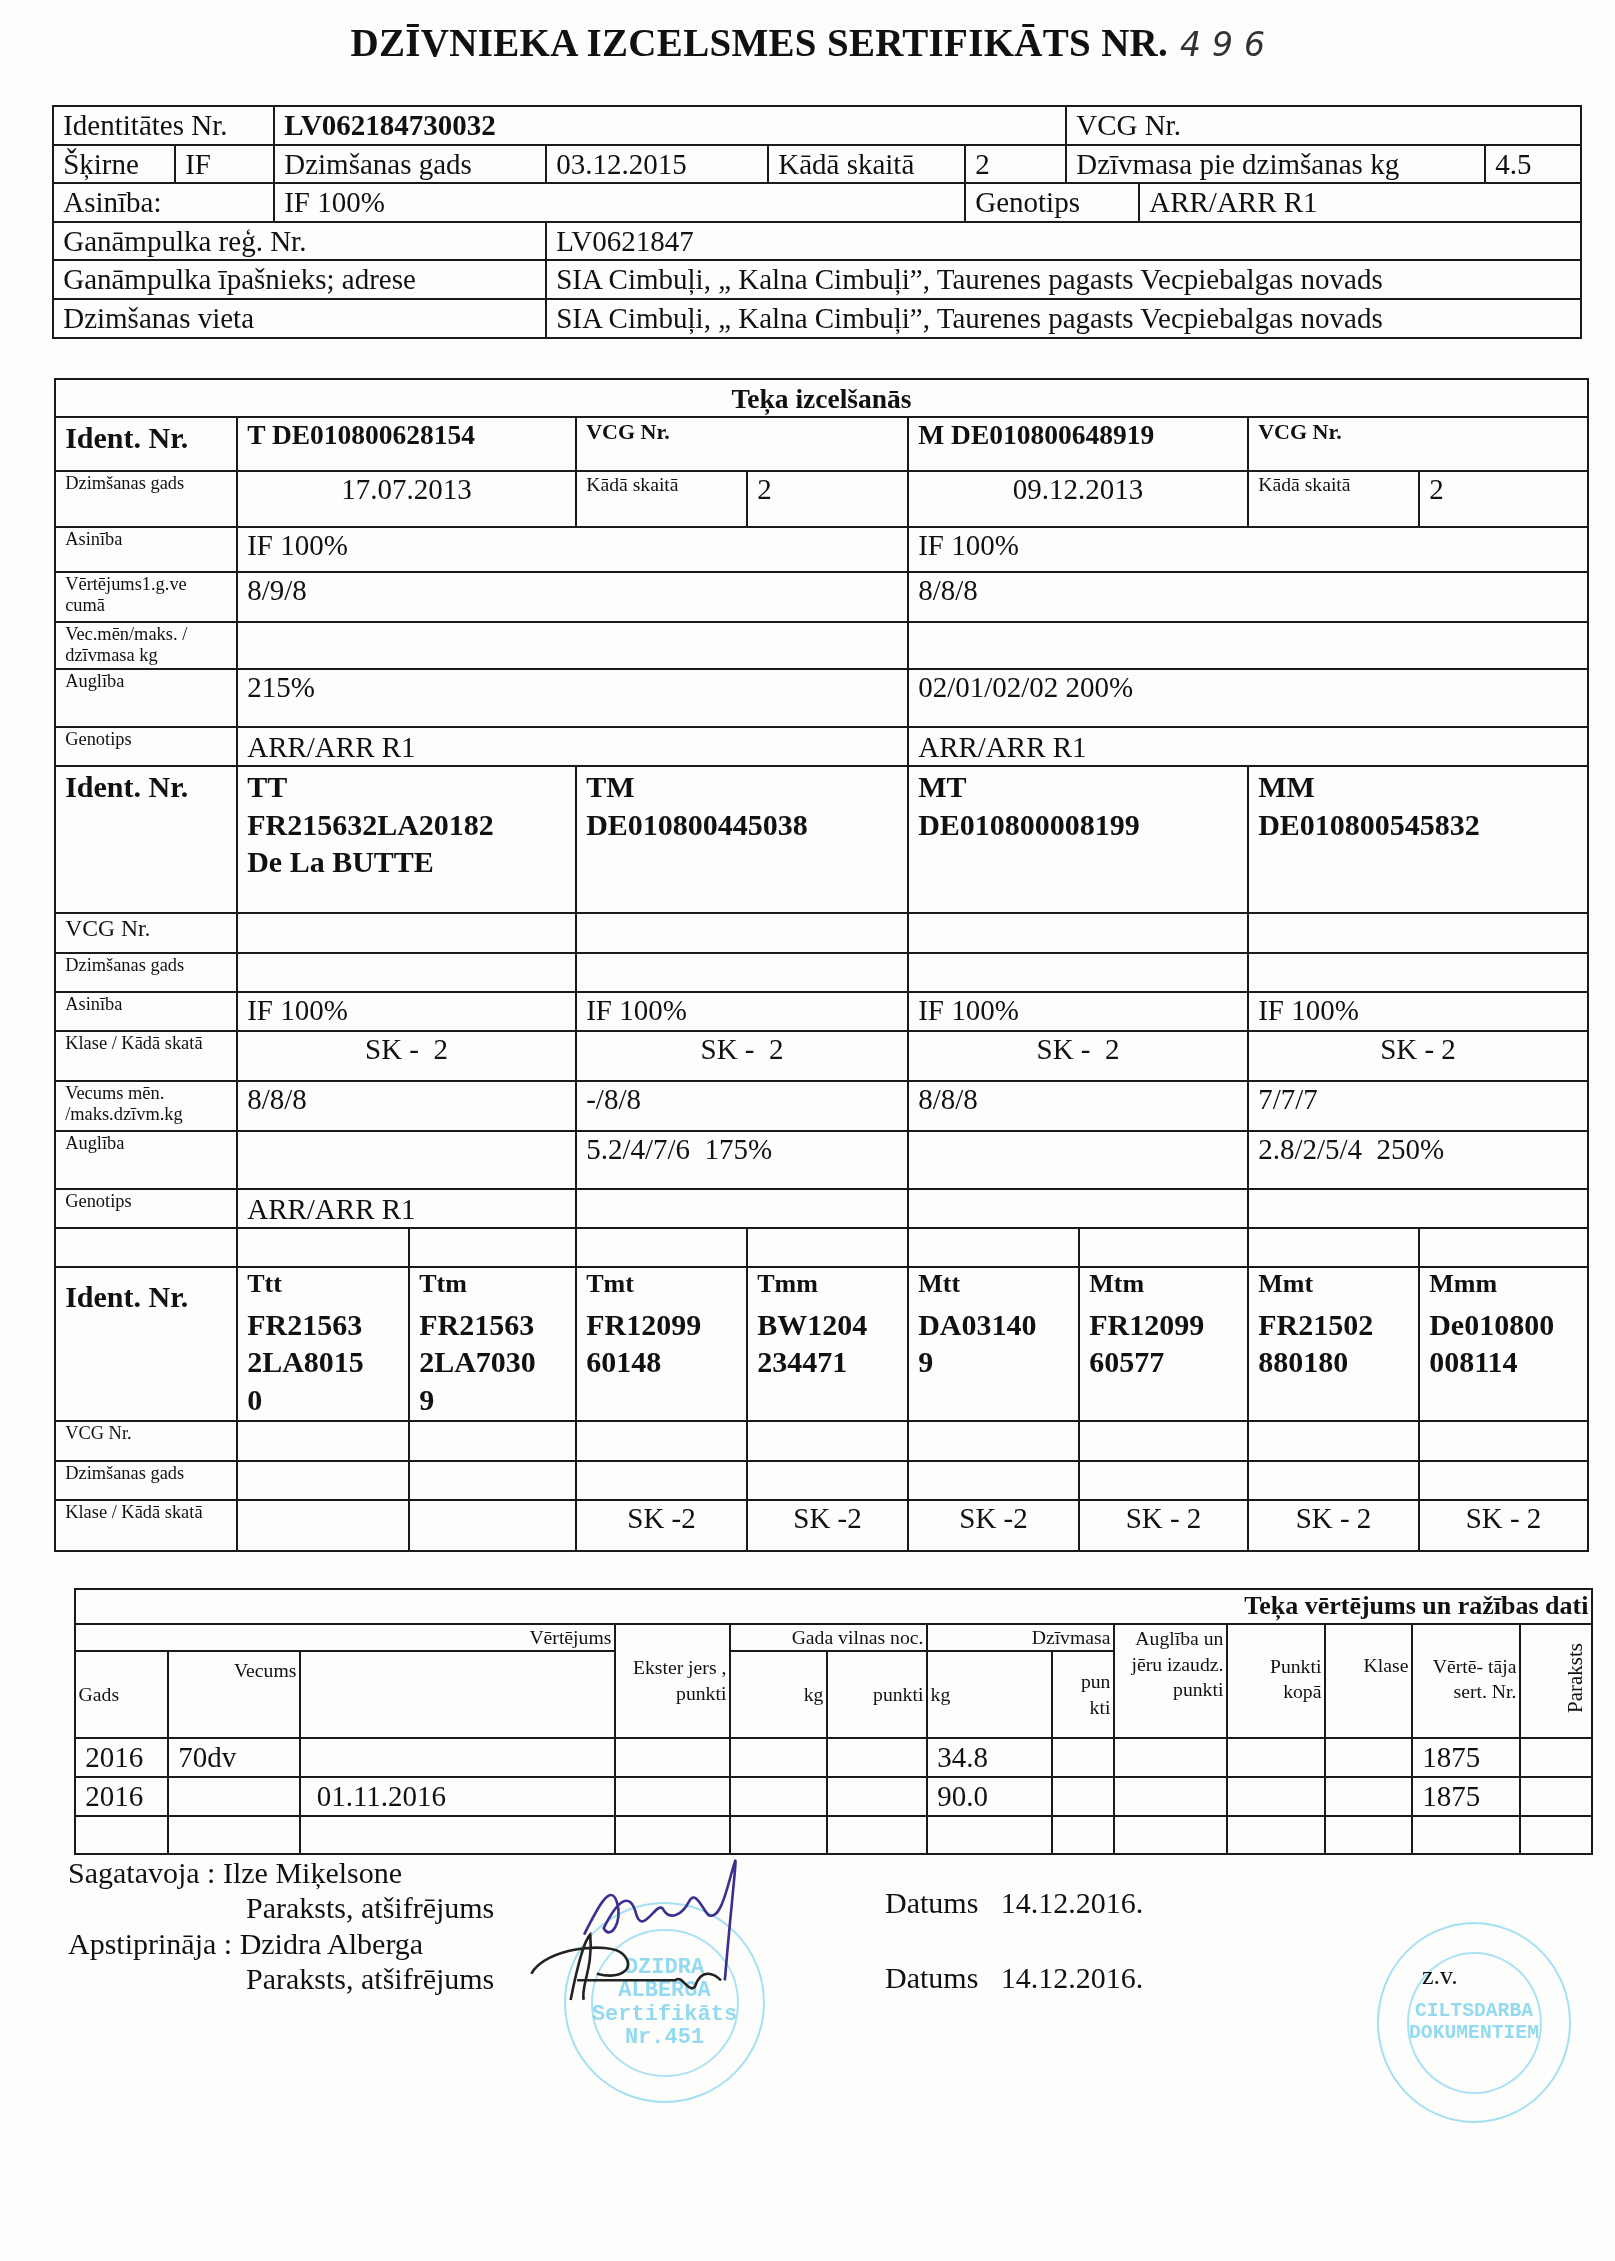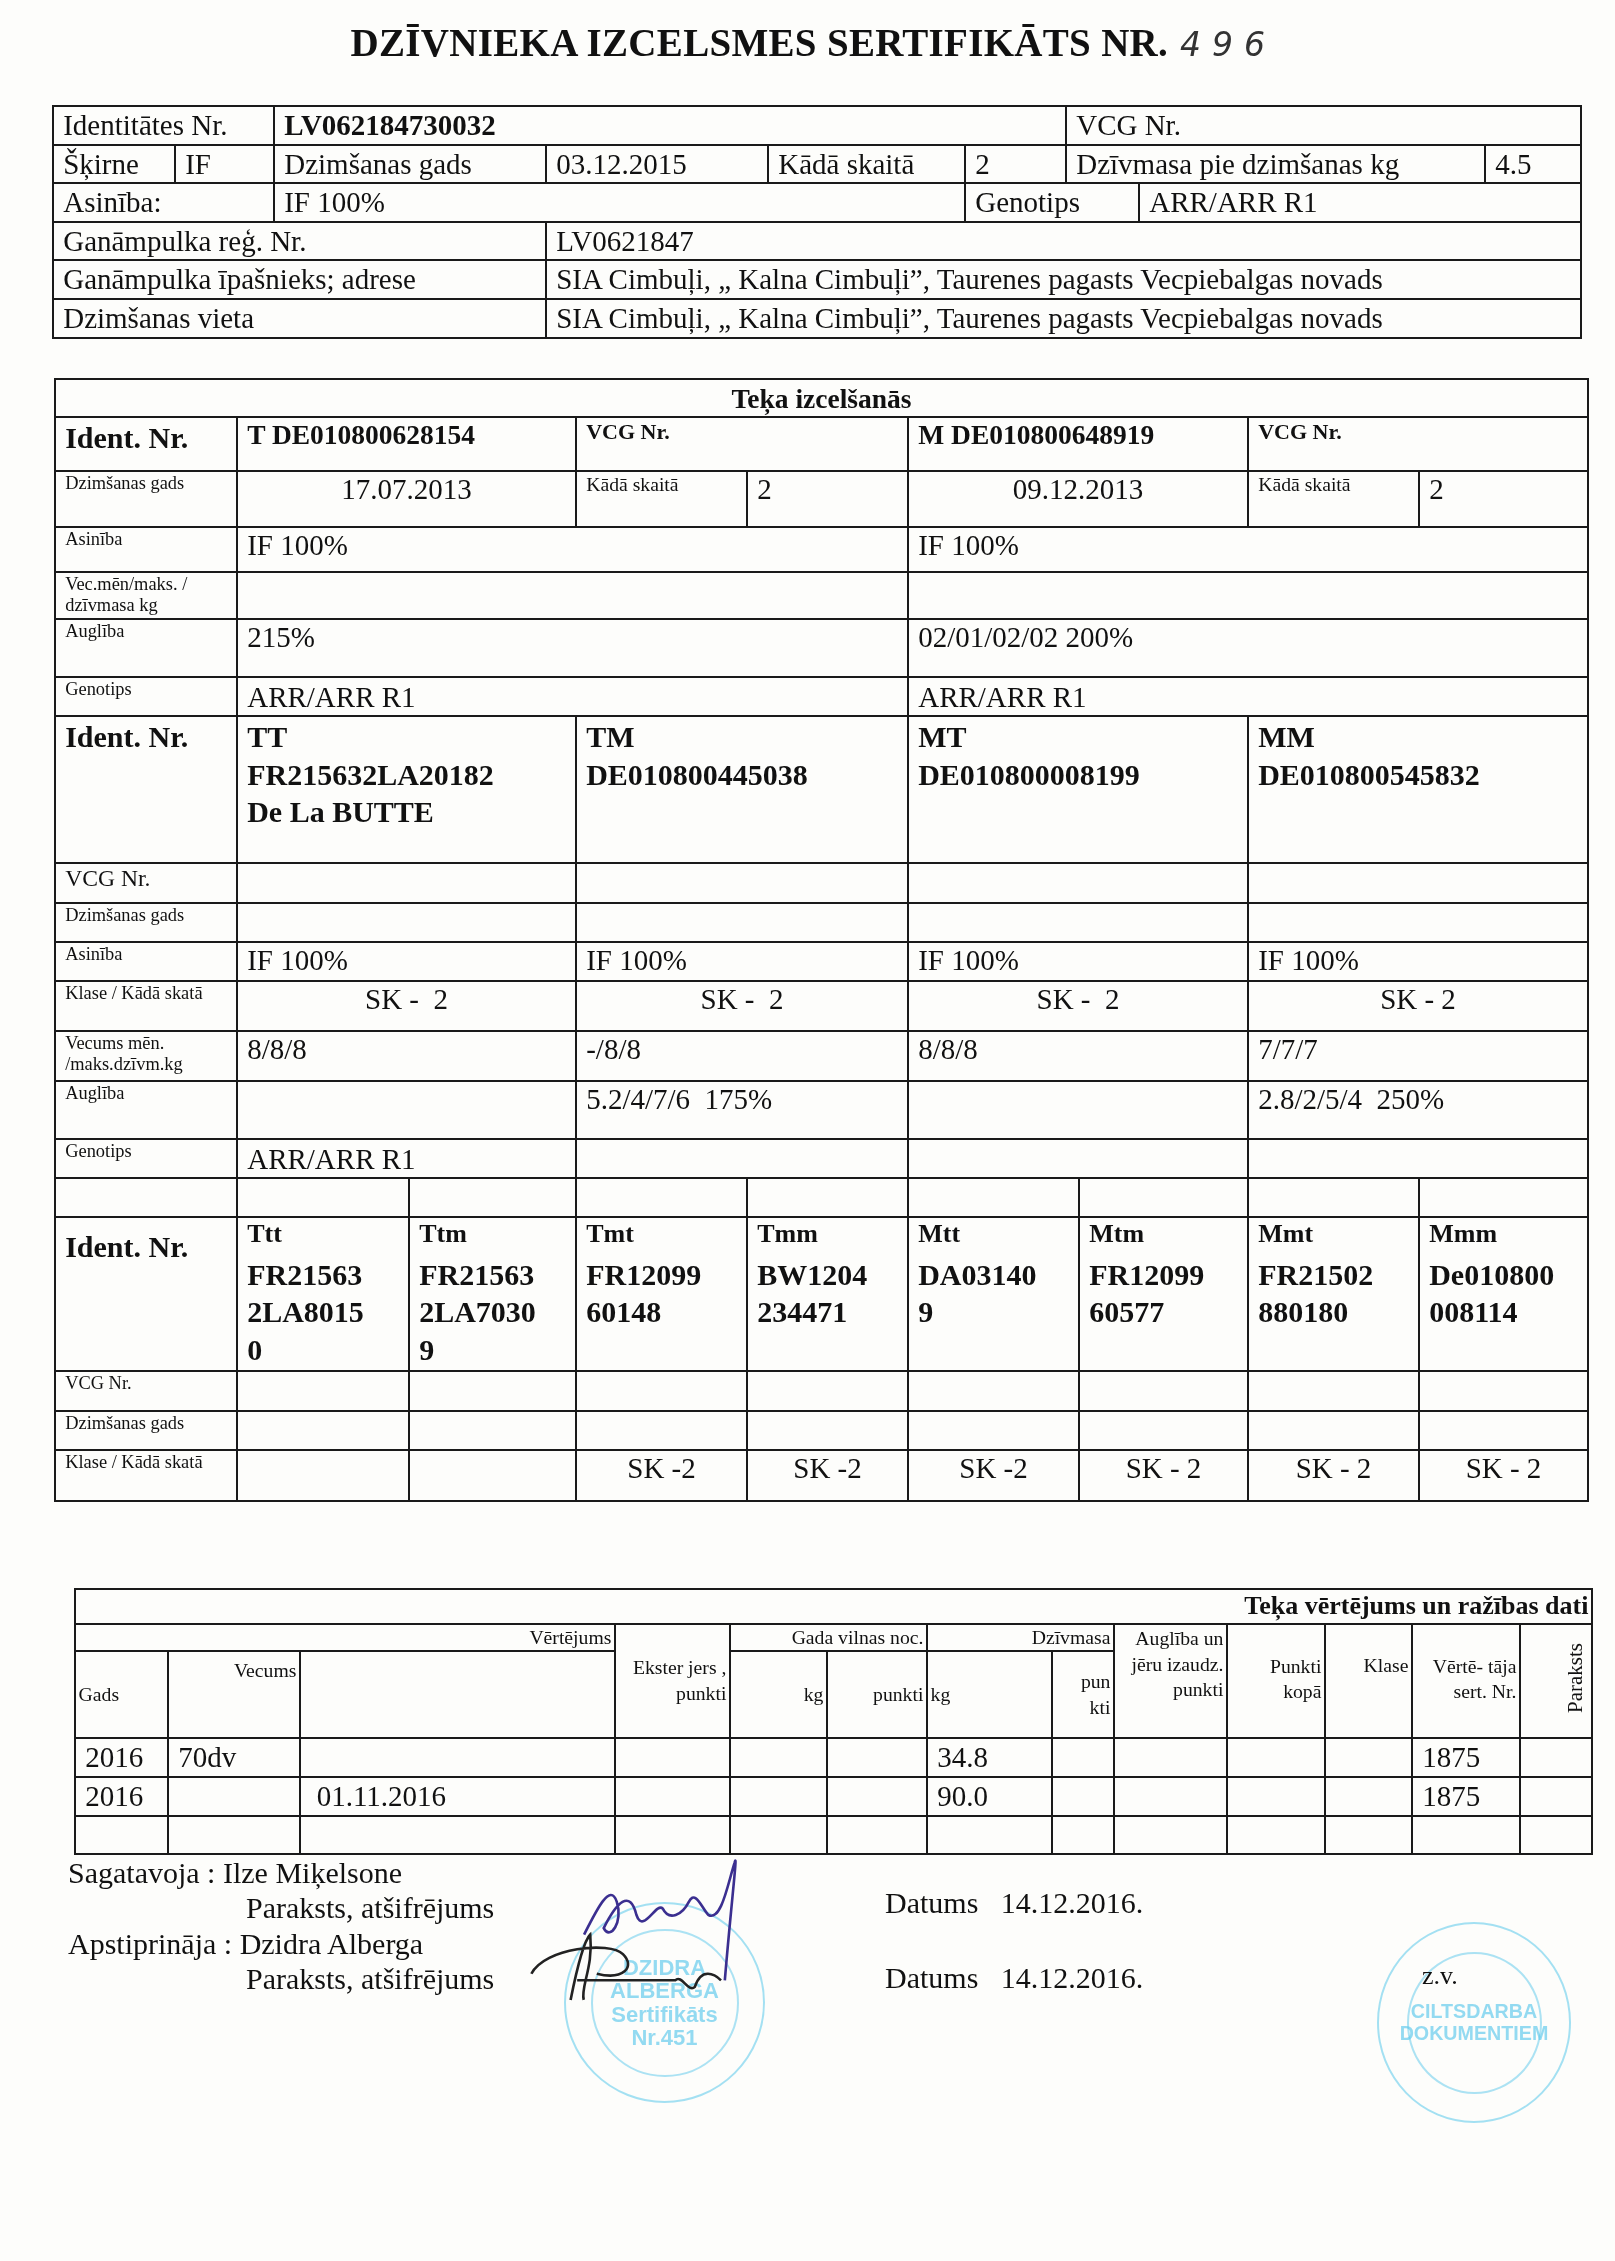--- a/index.html
+++ b/index.html
@@ -24,21 +24,21 @@
   #ped { left:54px; top:378px; width:1533px; }
   
   #perf { left:74px; top:1588px; width:1518px; font-size:19.7px; }
   #perf td { text-align:right; vertical-align:middle; padding:1.3px 2.6px; }
   #perf .data td { font-size:29px; text-align:left; padding-left:9.2px; }
   .vert { writing-mode:vertical-rl; transform:rotate(180deg); font-size:21px; display:inline-block; }
   .footer { font-size:30px; }
   .stamp { border-radius:50%; border:2.6px solid rgba(90,200,235,0.55); color:rgba(90,200,235,0.65);
            font-family:"Liberation Sans",sans-serif; text-align:center; display:flex; flex-direction:column;
            align-items:center; justify-content:center; font-weight:bold; }
-  .stamp .inner { border:2px solid rgba(90,200,235,0.5); border-radius:50%; display:flex; flex-direction:column; align-items:center; justify-content:center; }
+  .stamp .inner { border:2px solid rgba(90,200,235,0.5); border-radius:50%; display:flex; flex-direction:column; align-items:center; justify-content:center;font-family:Liberation Mono, monospace; }
 </style>
 </head>
 <body>
 
 <div class="abs title">
   <span>DZĪVNIEKA IZCELSMES SERTIFIKĀTS NR.</span><span class="hand">4 9 6</span>
 </div>
 
 <table id="top">
   <colgroup>
@@ -119,20 +119,25 @@
     <td class="small">Kādā skaitā</td>
     <td class="big">2</td>
     <td colspan="2" class="ctr big">09.12.2013</td>
     <td class="small">Kādā skaitā</td>
     <td class="big">2</td>
   </tr>
   <tr style="height:45px">
     <td class="xs">Asinība</td>
     <td colspan="4" class="big">IF 100%</td>
     <td colspan="4" class="big">IF 100%</td>
+  </tr>
+  <tr style="height:50px">
+    <td class="xs">Vērtējums1.g.ve cumā</td>
+    <td colspan="4" class="big">8/9/8</td>
+    <td colspan="4" class="big">8/8/8</td>
   </tr>
   <tr style="height:44px">
     <td class="xs">Vec.mēn/maks. / dzīvmasa  kg</td>
     <td colspan="4" class="big"></td>
     <td colspan="4" class="big"></td>
   </tr>
   <tr style="height:58px">
     <td class="xs">Auglība</td>
     <td colspan="4" class="big">215%</td>
     <td colspan="4" class="big">02/01/02/02  200%</td>

